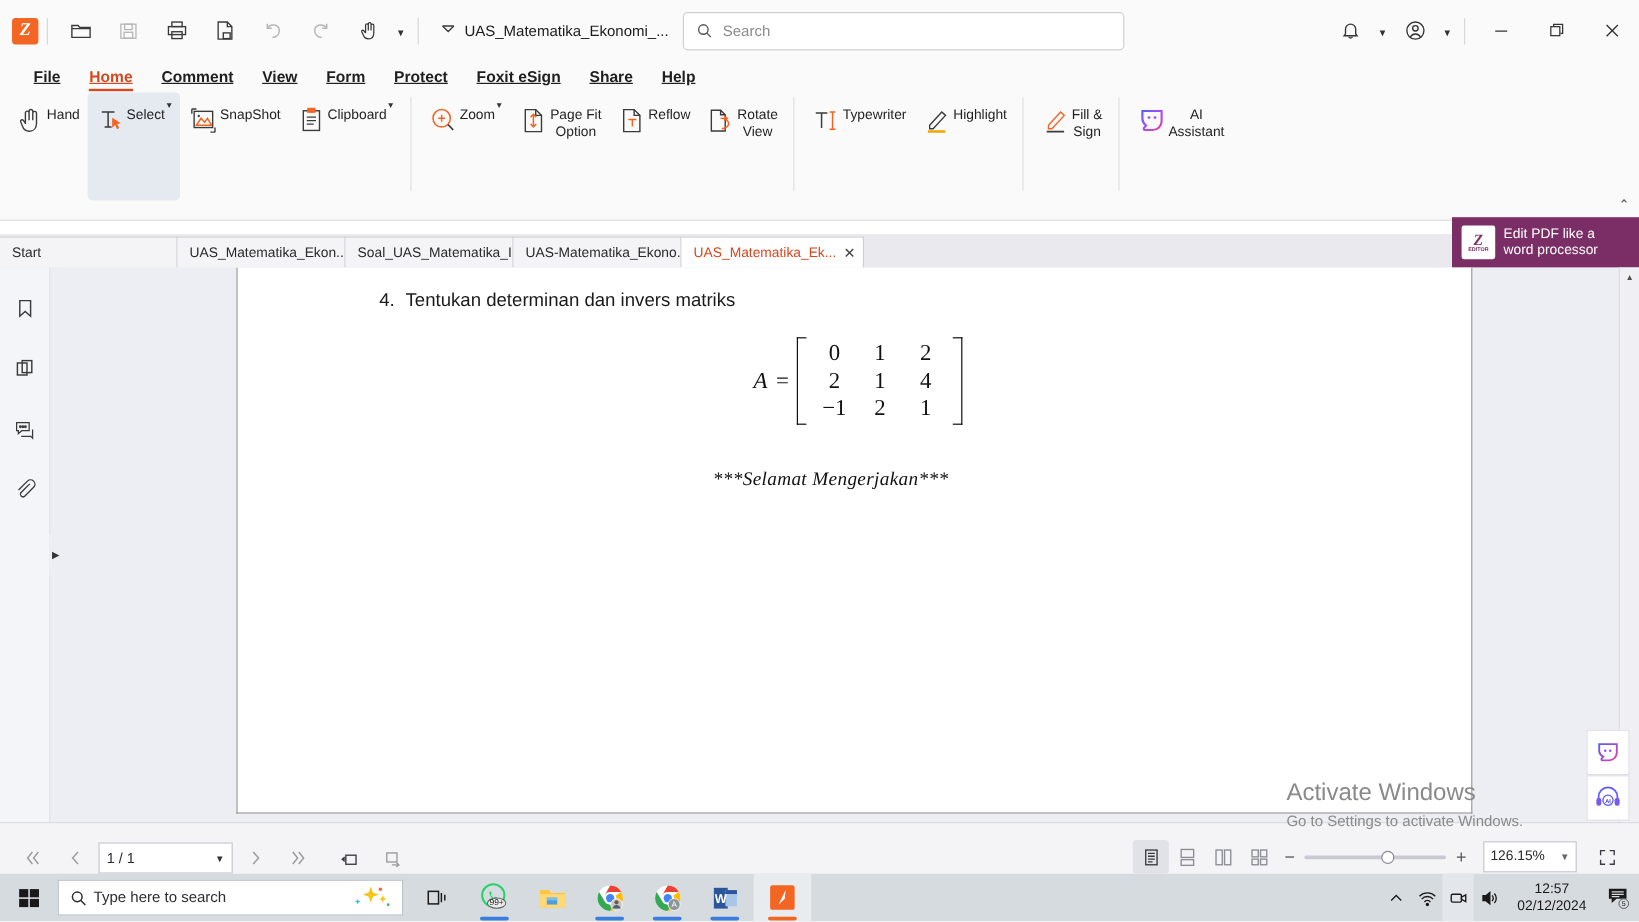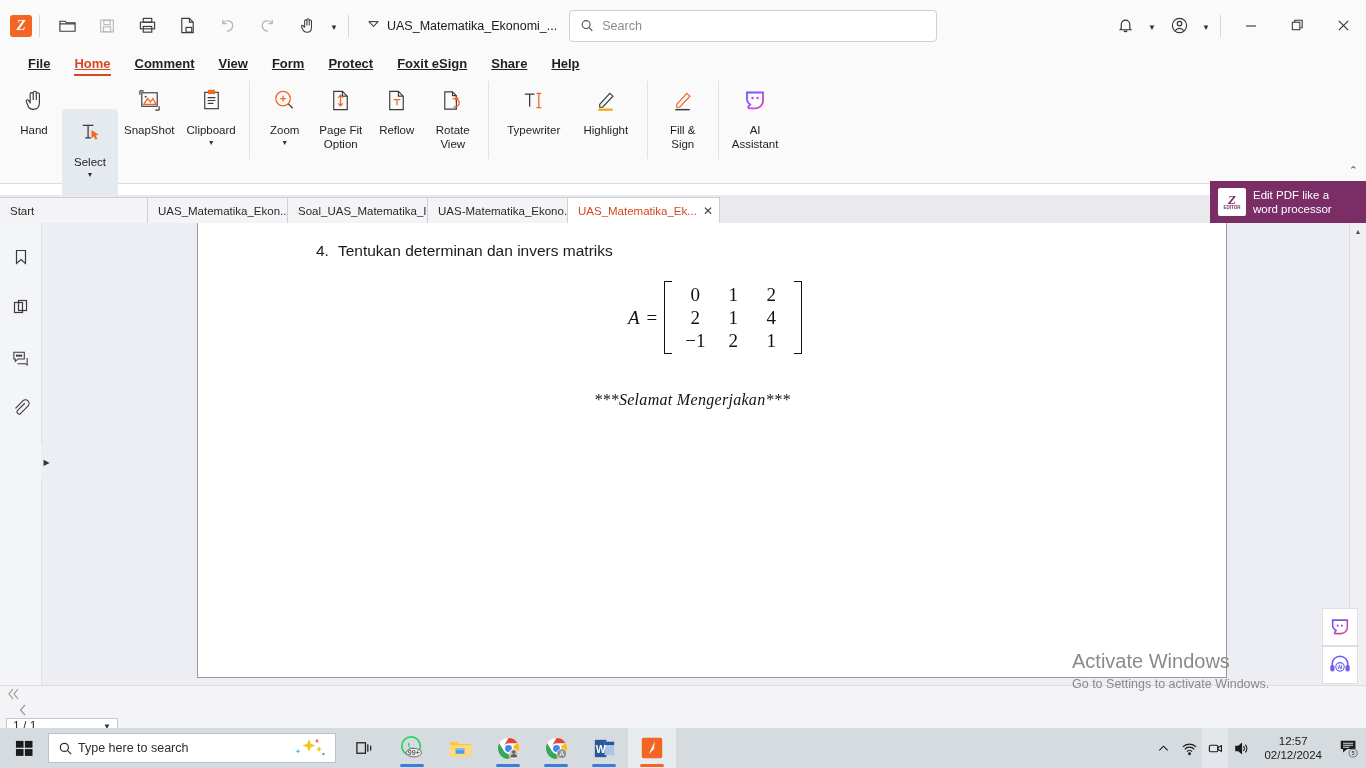--- a/index.html
+++ b/index.html
@@ -70,24 +70,24 @@
   }
 
   
   .ribbon {
     position: absolute; top: 77px; left: 0; width: 1366px; height: 107px;
     background: #fafafa; display: flex; align-items: flex-start; padding-left: 6px;
     border-bottom: 1px solid #dcdcdc;
   }
   .rb-div { width: 1px; height: 78px; background: #e2e2e2; margin: 4px 7px 0 7px; }
   .rb-btn {
-    min-width: 56px; padding: 6px 6px 0 6px; display: flex; flex-direction: column;
-    align-items: center; cursor: pointer; border-radius: 4px; height: 90px;
-  }
-  .rb-btn.selected { background: #e5e9f0; margin-top: 32px; }
+    min-width: 56px; padding: 6px 6px 0 6px; display: flex; flex-direction: row;
+    align-items: flex-start; cursor: pointer; border-radius: 4px; height: 90px;
+  }
+  .rb-btn.selected { background: #e5e9f0; }
   .rb-ico { height: 34px; display: flex; align-items: center; justify-content: center; }
   .rb-lbl {
     font-size: 11.5px; color: #1f1f1f; text-align: center; line-height: 14px;
     margin-top: 6px; white-space: pre-line;
   }
   .rb-arrow { font-size: 7px; color: #333; margin-top: 2px; }
   .ribbon-collapse {
     position: absolute; right: 8px; top: 164px; font-size: 11px;
     color: #555; cursor: pointer;
   }
@@ -218,21 +218,21 @@
   }
   .float-btn {
     width: 36px; height: 38px; background: #fff; border: 1px solid #dedee4;
     display: flex; align-items: center; justify-content: center; cursor: pointer;
   }
 
   
   .statusbar {
     position: absolute; top: 685px; left: 0; width: 1366px; height: 43px;
     background: #f4f4f7; border-top: 1px solid #dcdce2;
-    display: flex; align-items: flex-start; flex-direction: column;
+    display: flex; align-items: flex-end;
   }
   .sb-btn {
     width: 26px; height: 26px; display: flex; align-items: center;
     justify-content: center; cursor: pointer; color: #9a9a9a;
   }
   .pagefield {
     width: 112px; height: 26px; border: 1px solid #c6c6ce; background: #fff;
     display: flex; align-items: center; padding: 0 6px; font-size: 12px;
     color: #2a2a2a; cursor: text; margin: 0 6px;
   }

